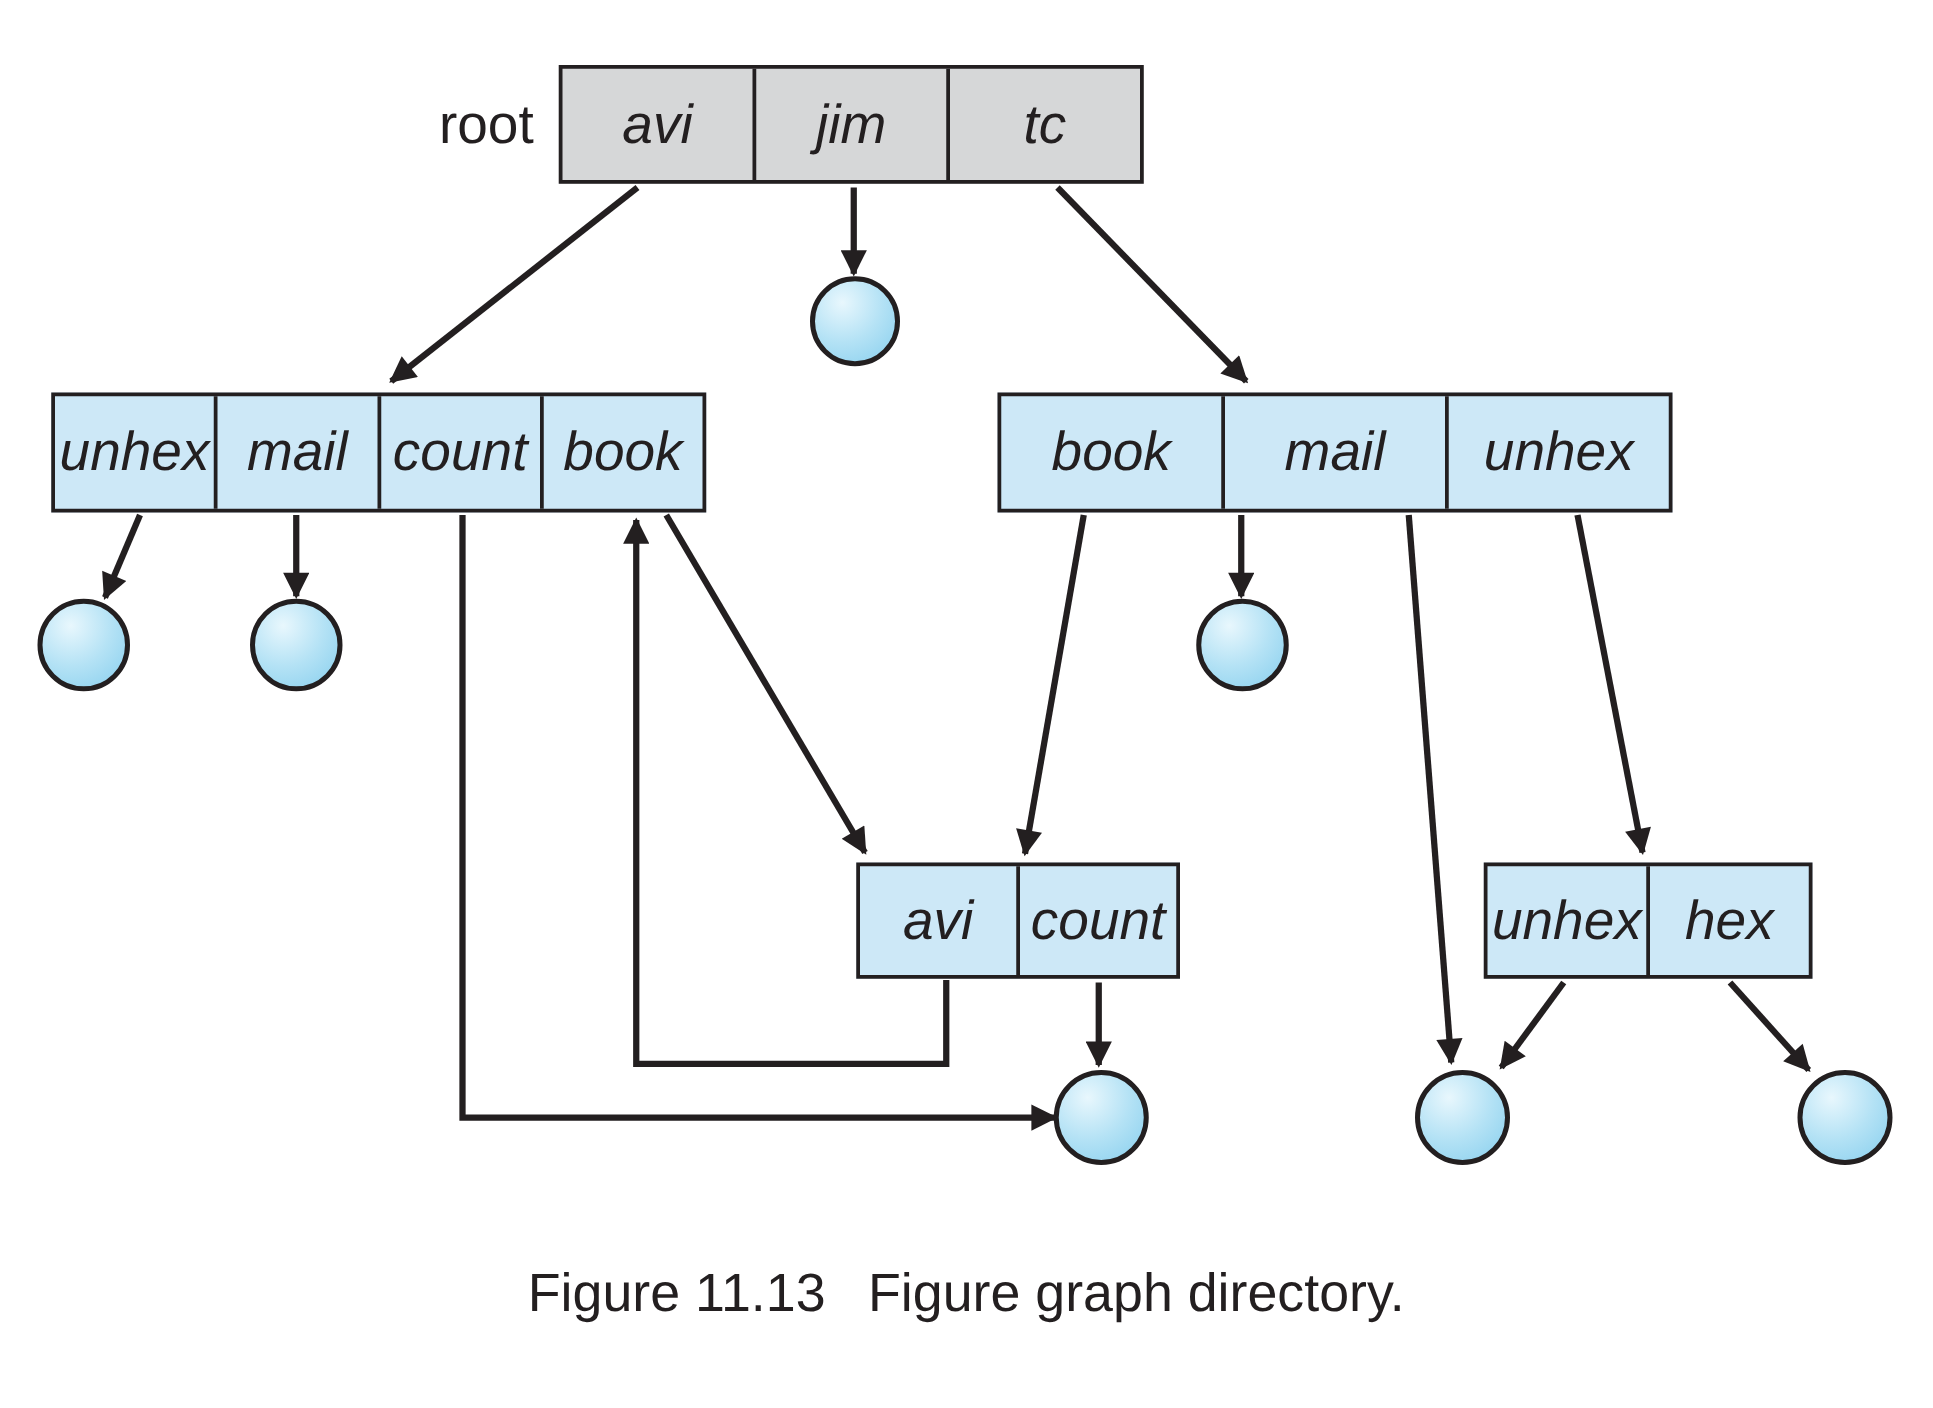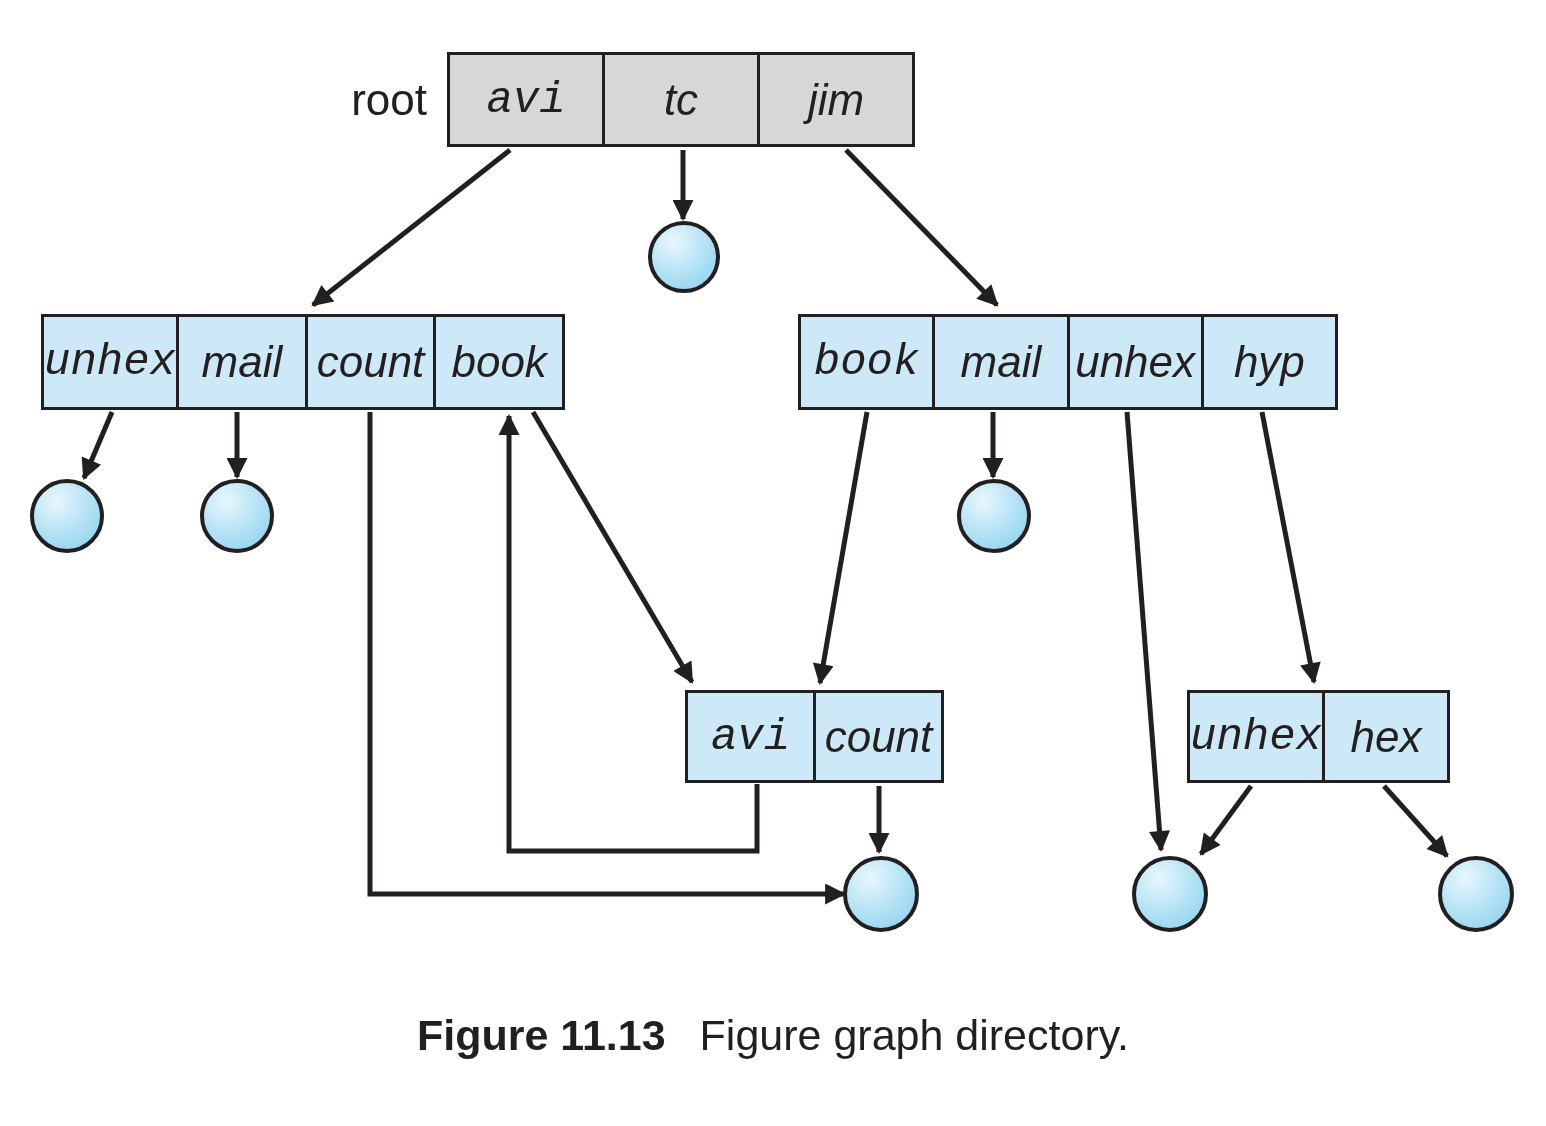--- a/index.html
+++ b/index.html
@@ -16,33 +16,33 @@
     position:absolute;display:flex;z-index:2;
     border:3px solid #231f20;box-sizing:border-box;
   }
   .dir-table .cell{
     flex:1;display:flex;align-items:center;justify-content:center;
     font-style:italic;font-size:44px;line-height:1;
     border-left:3px solid #231f20;
     box-sizing:border-box;
     letter-spacing:0;
   }
-  .dir-table .cell:first-child{border-left:none;font-family:Liberation Mono, monospace;}
+  .dir-table .cell:first-child{border-left:none;}
   .fill-gray{background:#d6d7d8;}
   .fill-blue{background:#cde8f7;}
   .root-label{
     position:absolute;left:295px;top:52px;width:132px;height:95px;z-index:2;
     display:flex;align-items:center;justify-content:flex-end;
     font-size:44px;
   }
   .caption{
     position:absolute;left:0;top:1012px;width:1546px;z-index:2;
     text-align:center;font-size:43px;line-height:46px;
   }
-  .caption .cap-label{font-weight:bold;margin-right:34px;}
+  .caption .cap-label{font-weight:normal;margin-right:34px;}
 </style>
 </head>
 <body>
 
 <div class="canvas">
 
   <svg class="edges-layer" viewBox="0 0 1546 1126" xmlns="http://www.w3.org/2000/svg">
     <defs>
       <marker id="ah" viewBox="0 0 10 10" refX="9" refY="5" markerWidth="5" markerHeight="4.2" orient="auto-start-reverse">
         <path d="M0,0 L10,5 L0,10 z" fill="#231f20"></path>
@@ -84,36 +84,35 @@
       <circle cx="881" cy="894" r="36"></circle>
       <circle cx="1170" cy="894" r="36"></circle>
       <circle cx="1476" cy="894" r="36"></circle>
     </g>
   </svg>
 
   <div class="root-label">root</div>
 
   <div class="dir-table fill-gray" style="left:447px;top:52px;width:468px;height:95px;">
     <div class="cell">avi</div>
+    <div class="cell">jim</div>
     <div class="cell">tc</div>
-    <div class="cell">jim</div>
   </div>
 
   <div class="dir-table fill-blue" style="left:41px;top:314px;width:524px;height:96px;">
     <div class="cell">unhex</div>
     <div class="cell">mail</div>
     <div class="cell">count</div>
     <div class="cell">book</div>
   </div>
 
   <div class="dir-table fill-blue" style="left:798px;top:314px;width:540px;height:96px;">
     <div class="cell">book</div>
     <div class="cell">mail</div>
     <div class="cell">unhex</div>
-    <div class="cell">hyp</div>
   </div>
 
   <div class="dir-table fill-blue" style="left:685px;top:690px;width:259px;height:93px;">
     <div class="cell">avi</div>
     <div class="cell">count</div>
   </div>
 
   <div class="dir-table fill-blue" style="left:1187px;top:690px;width:263px;height:93px;">
     <div class="cell">unhex</div>
     <div class="cell">hex</div>

